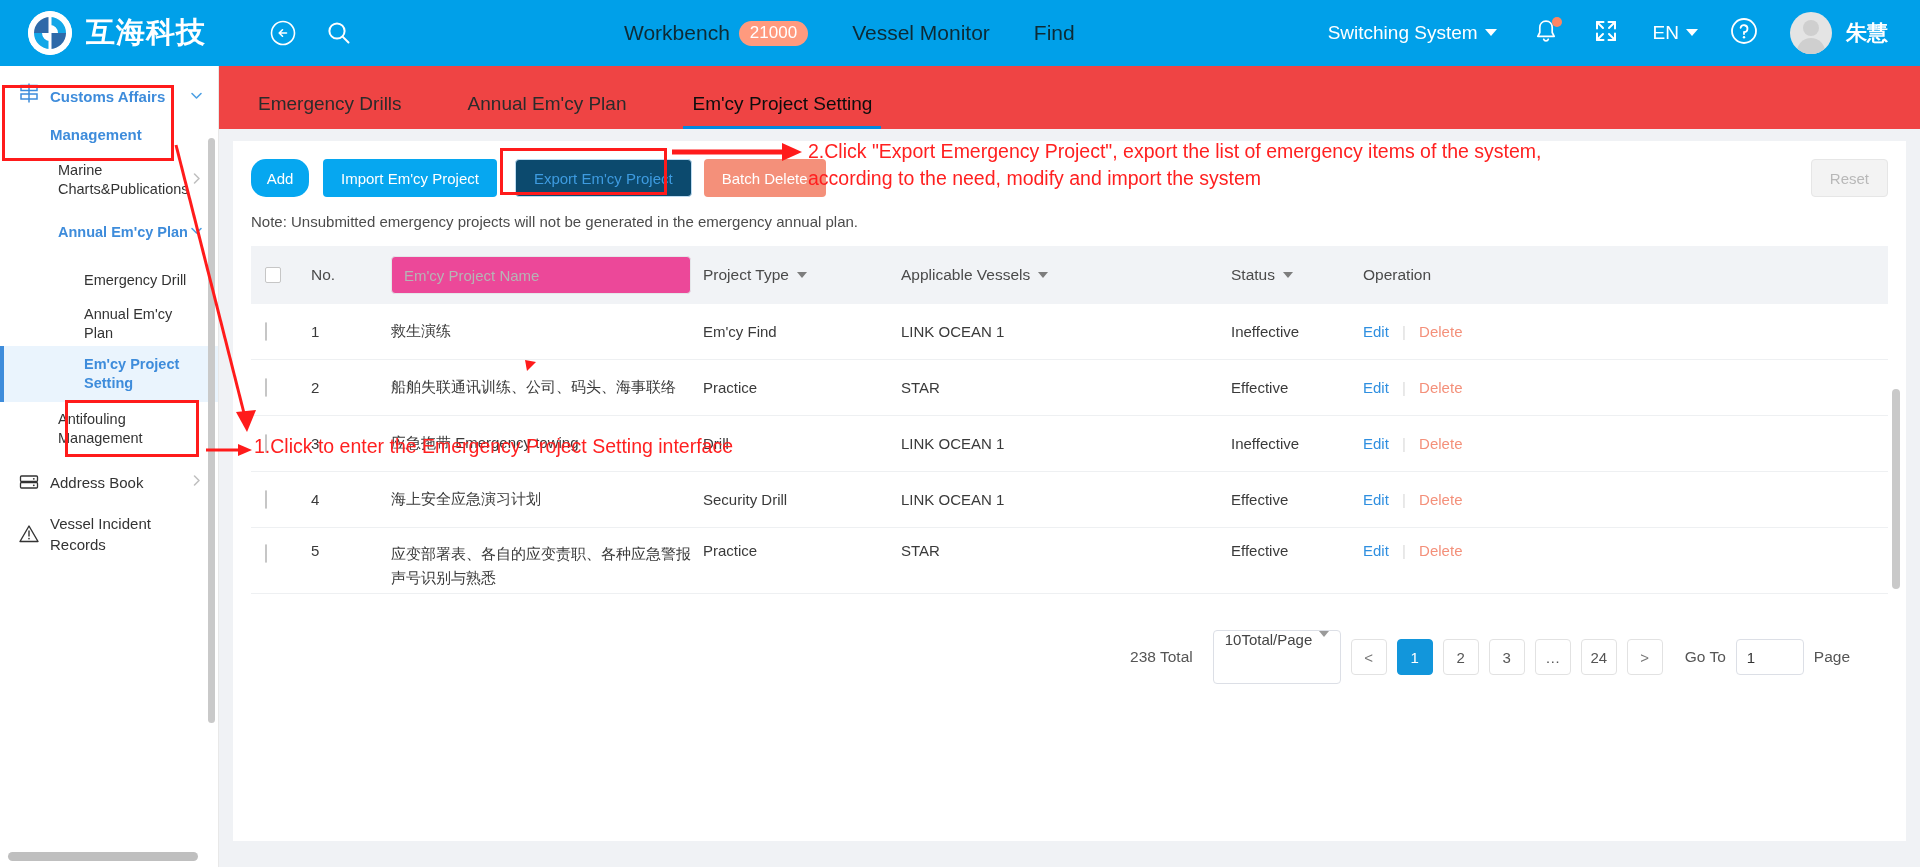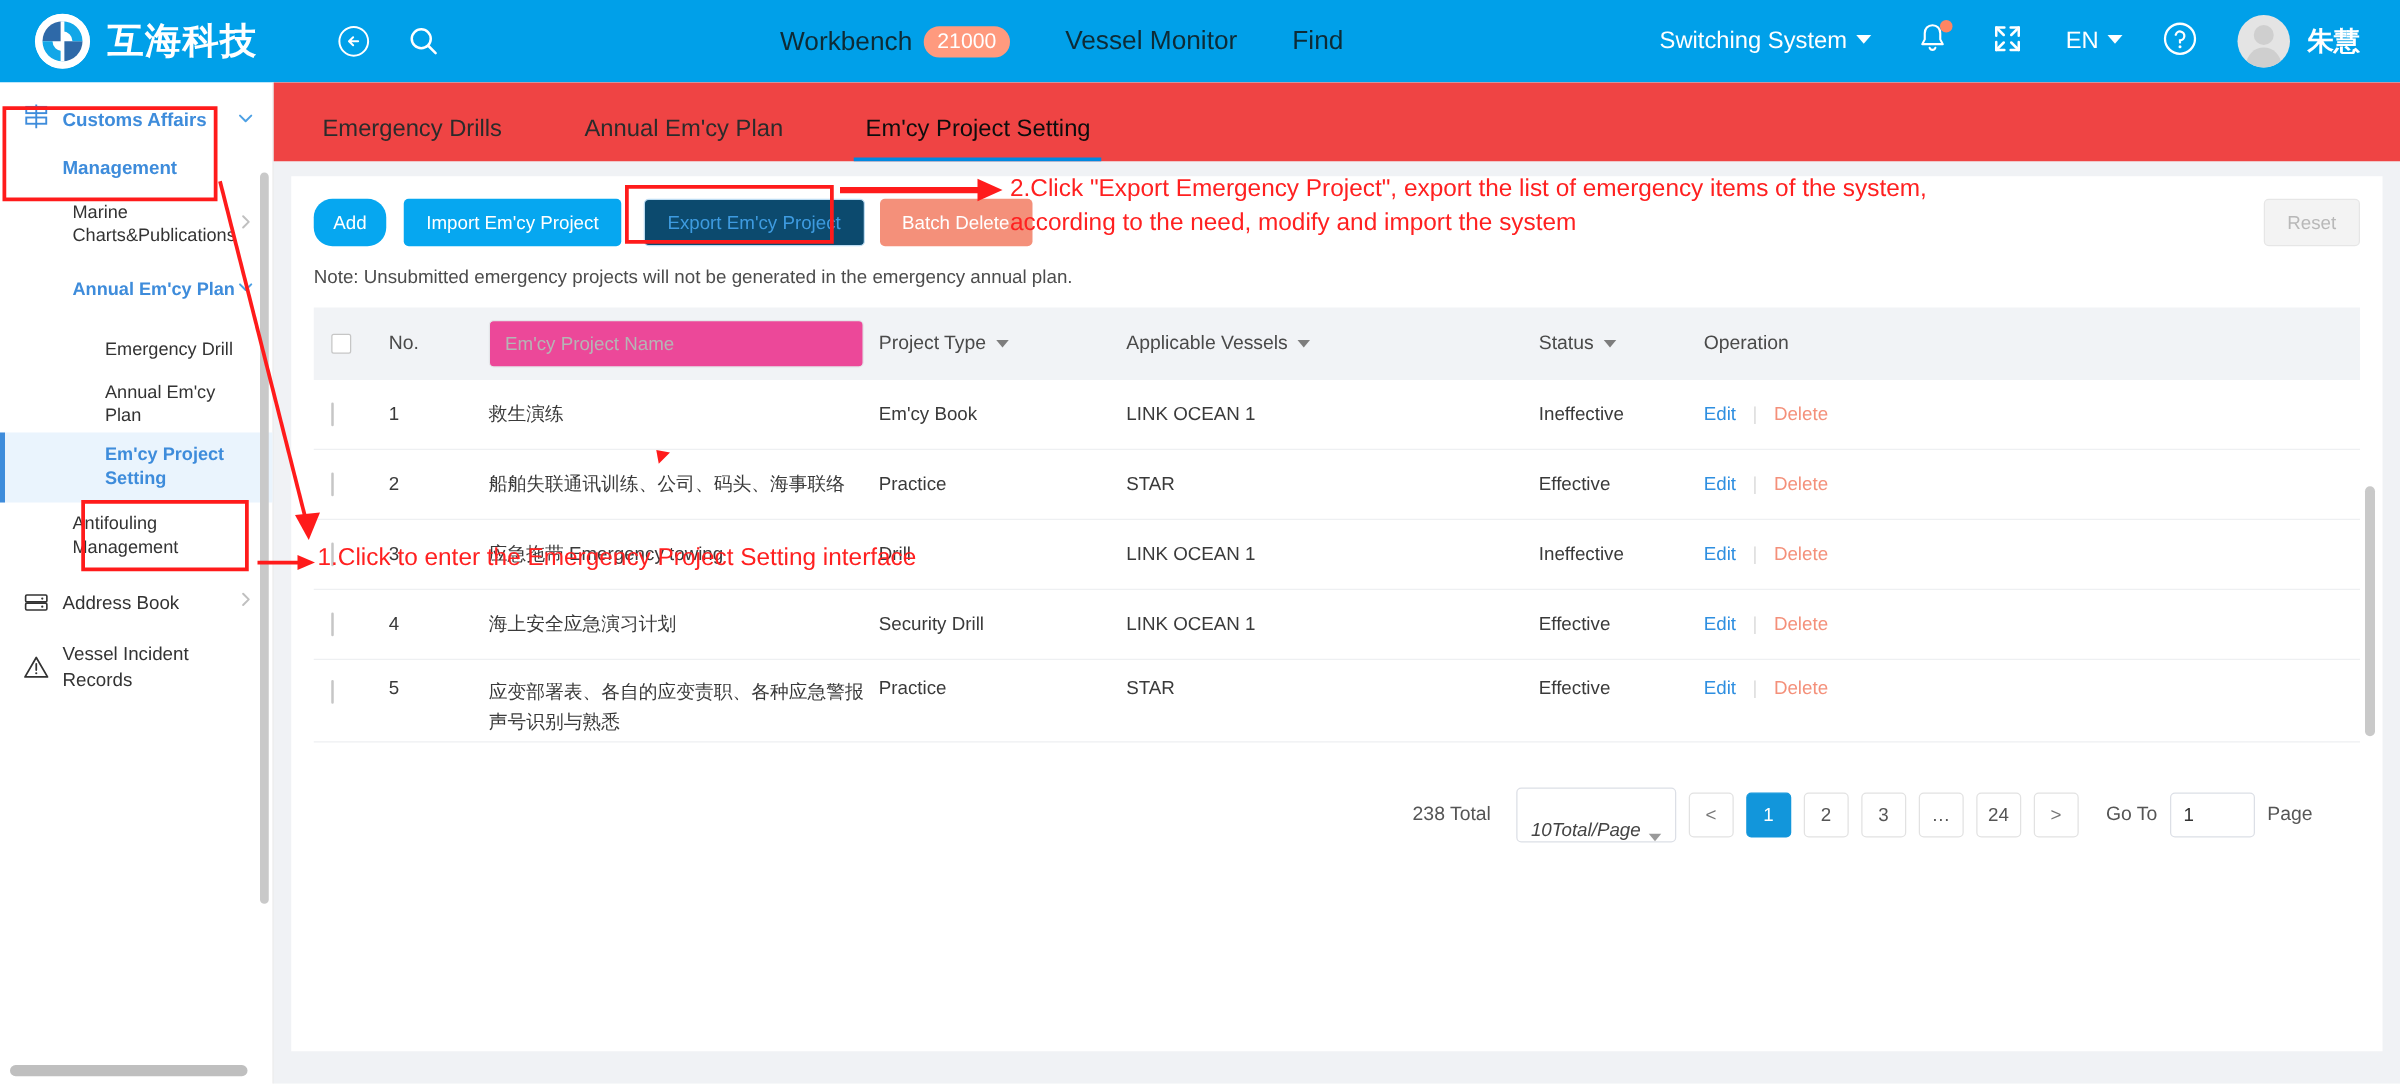--- a/index.html
+++ b/index.html
@@ -115,21 +115,21 @@
   .nameinput::placeholder{color:#b5b5b5;}
 
   .op-link{ color:#2F8FE0; font-size:15px; cursor:pointer;}
   .op-del { color:#F4907A; font-size:15px; cursor:pointer;}
   .op-sep { color:#dcdcdc; margin:0 9px; }
 
   .tbl-scroll { position:absolute; right:6px; top:248px; width:8px; height:200px; background:#c9c9c9; border-radius:4px;}
 
   .pager { display:flex; align-items:center; justify-content:flex-end; padding:36px 56px 0 0; }
   .total { font-size:15.5px; color:#555; margin-right:20px;}
-  .selbox { width:128px; height:44px; border:1px solid #dcdfe6; border-radius:4px; display:flex; align-items:flex-end; padding:0 11px; font-size:15px; color:#444; cursor:pointer; position:relative;font-style:italic;}
+  .selbox { width:128px; height:54px; border:1px solid #dcdfe6; border-radius:4px; display:flex; align-items:flex-start; padding:0 11px; font-size:15px; color:#444; cursor:pointer; position:relative;}
   .selbox .cv { margin-left:auto; width:0;height:0;border-left:5px solid transparent;border-right:5px solid transparent;border-top:6px solid #9a9a9a;}
   .pg { min-width:36px;height:36px; border:1px solid #e2e2e2; border-radius:4px; margin-left:10px; display:flex; align-items:center; justify-content:center; font-size:15px; color:#555; background:#fff; cursor:pointer; padding:0 8px;}
   .pg.active { background:#1296DB; border-color:#1296DB; color:#fff;}
   .pg.nav { color:#777; }
   .goto { font-size:15.5px; color:#555; margin-left:22px;}
   .gotoinput{ width:68px;height:36px;border:1px solid #dcdfe6;border-radius:4px;margin-left:10px;font-size:15px;color:#333;padding:0 10px;outline:none;font-family:inherit;}
   .pagelbl{font-size:15.5px;color:#555;margin-left:10px;}
 
   
   .anno { position:absolute; top:0; left:0; width:1920px; height:867px; pointer-events:none; }
@@ -344,21 +344,21 @@
             <span>Status</span>
             <span class="sortcaret"></span>
           </div>
           <div class="th c-op">Operation</div>
         </div>
 
         <div class="row">
           <div class="td c-chk"><span class="cb"></span></div>
           <div class="td c-no">1</div>
           <div class="td c-name">救生演练</div>
-          <div class="td c-type">Em'cy Book</div>
+          <div class="td c-type">Em'cy Find</div>
           <div class="td c-vessel">LINK OCEAN 1</div>
           <div class="td c-status">Ineffective</div>
           <div class="td c-op">
             <span class="op-link">Edit</span>
             <span class="op-sep">|</span>
             <span class="op-del">Delete</span>
           </div>
         </div>
 
         <div class="row">

